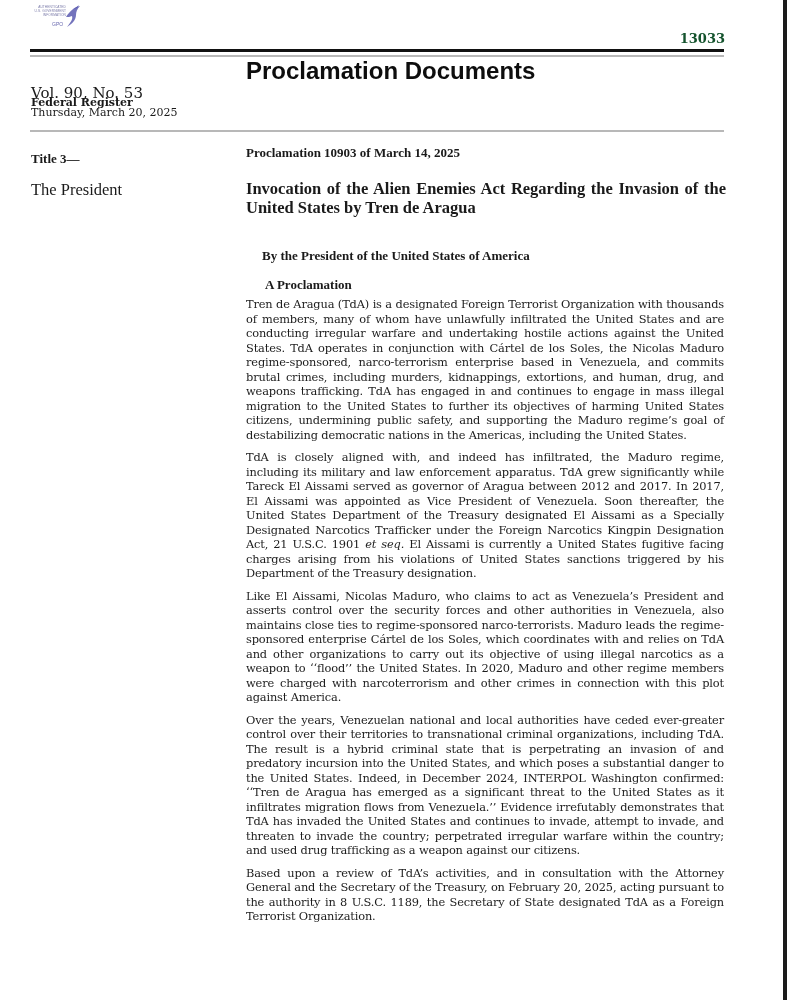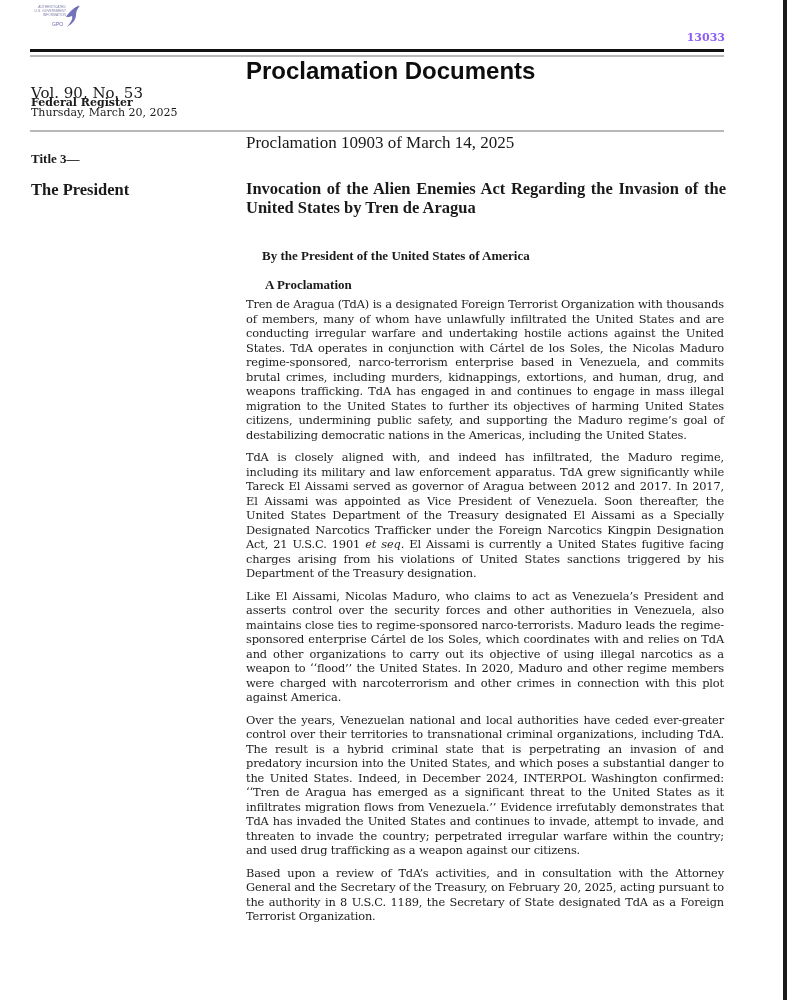--- a/index.html
+++ b/index.html
@@ -5,31 +5,31 @@
     html, body { margin: 0; padding: 0; }
     body {
       width: 787px; height: 1000px; background: #ffffff; position: relative; overflow: hidden;
       font-family: "DejaVu Serif", "Liberation Serif", serif; color: #1a1a1a;
     }
     .right-bar { position: absolute; top: 0; right: 0; width: 4px; height: 1000px; background: #1b1b1b; }
     .logo { position: absolute; left: 26px; top: 3px; width: 56px; height: 28px; }
     .logo .txt { position: absolute; left: 0; top: 2px; width: 40px; font-family: "Liberation Sans", sans-serif; font-size: 3.2px; line-height: 4px; color: #7a7aa8; text-align: right; letter-spacing: 0.1px; }
     .logo .gpo { position: absolute; left: 26px; top: 18px; font-family: "Liberation Sans", sans-serif; font-size: 5px; color: #6a6ab0; }
     .logo svg { position: absolute; left: 38px; top: 0; }
-    .page-num { position: absolute; right: 62px; top: 31px; font-family: "DejaVu Serif", serif; font-weight: bold; font-size: 11px; color: #8b5cf6; }
+    .page-num { position: absolute; right: 62px; top: 31px; font-family: "DejaVu Serif", serif; font-weight: bold; font-size: 13px; color: #14532d; }
     .rule-thick { position: absolute; left: 30px; width: 694px; top: 49px; height: 3px; background: #111; }
     .rule-thin1 { position: absolute; left: 30px; width: 694px; top: 55px; height: 2px; background: #b8b8b8; }
     .rule-thin2 { position: absolute; left: 30px; width: 694px; top: 130px; height: 2px; background: #b8b8b8; }
     .fr-label { position: absolute; left: 31px; top: 64px; font-weight: bold; font-size: 11px; margin-top: 32px; }
     .fr-vol { position: absolute; left: 31px; top: 84px; font-size: 15px; }
     .fr-date { position: absolute; left: 31px; top: 106px; font-size: 11px; }
     .pd-title { position: absolute; left: 246px; top: 57px; font-family: "Liberation Sans", sans-serif; font-weight: bold; font-size: 24px; color: #0d0d0d; }
     .title3 { position: absolute; left: 31px; top: 151px; font-family: "Liberation Serif", serif; font-weight: bold; font-size: 13px; }
-    .the-pres { position: absolute; left: 31px; top: 180px; font-family: "Liberation Serif", serif; font-weight: bold; font-size: 16.5px; }
-    .procl-num { position: absolute; left: 246px; top: 133px; font-family: "Liberation Serif", serif; font-weight: normal; font-size: 17px; }
+    .the-pres { position: absolute; left: 31px; top: 180px; font-family: "Liberation Serif", serif; font-weight: normal; font-size: 16.5px; }
+    .procl-num { position: absolute; left: 246px; top: 145px; font-family: "Liberation Serif", serif; font-weight: bold; font-size: 13px; }
     .procl-title { position: absolute; left: 246px; top: 179px; width: 480px; font-family: "Liberation Serif", serif; font-weight: bold; font-size: 16.5px; line-height: 19px; text-align: justify; }
     .by-pres { position: absolute; left: 246px; top: 248px; font-family: "Liberation Serif", serif; font-weight: bold; font-size: 13px; margin-left: 16px; }
     .a-procl { position: absolute; left: 246px; top: 277px; font-family: "Liberation Serif", serif; font-weight: bold; font-size: 13px; margin-left: 19px; }
     .body { position: absolute; left: 246px; top: 297px; width: 478px; }
     .para { font-family: "DejaVu Serif", serif; font-size: 11.4px; line-height: 14.5px; text-align: justify; margin: 0 0 8px 0; color: #1c1c1c; letter-spacing: -0.15px; hyphens: manual; }
     .para em { font-style: italic; }
   </style>
 </head>
 <body>
 

